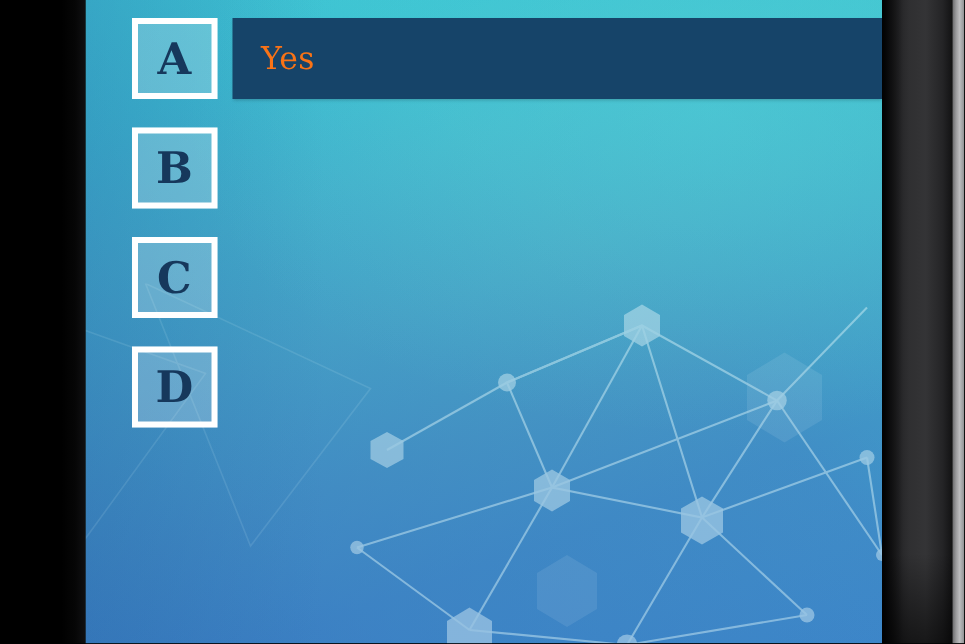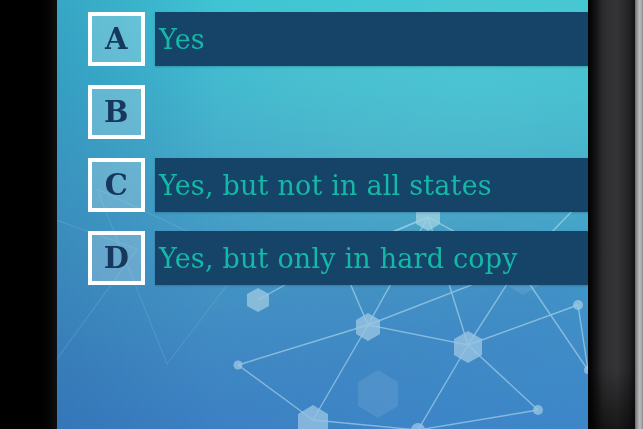--- a/index.html
+++ b/index.html
@@ -151,25 +151,25 @@
     position: relative;
     margin-left: 10px;
     flex: 1 1 auto;
     height: 54px;
     background: #164469;
     display: flex;
     align-items: center;
     box-shadow: 0 1px 2px rgba(0,0,0,0.18);
   }
   .answer-bar .bar-text {
-    padding-left: 4px;
+    padding-left: 19px;
     font-family: "DejaVu Serif", "Liberation Serif", serif;
-    font-size: 27px;
+    font-size: 21px;
     line-height: 1;
-    color: #14b8a6;
+    color: #f97316;
     letter-spacing: 0.2px;
     white-space: nowrap;
   }
 </style>
 </head>
 <body>
 
 <div id="device">
 
   <div id="screen">
@@ -236,31 +236,25 @@
       <div class="option-row">
         <div class="letter-box">
           <span>B</span>
         </div>
       </div>
 
       <div class="option-row">
         <div class="letter-box">
           <span>C</span>
         </div>
-        <div class="answer-bar">
-          <div class="bar-text">Yes, but not in all states</div>
-        </div>
       </div>
 
       <div class="option-row">
         <div class="letter-box">
           <span>D</span>
-        </div>
-        <div class="answer-bar">
-          <div class="bar-text">Yes, but only in hard copy</div>
         </div>
       </div>
 
     </div>
   </div>
 
   <div class="bezel-left"></div>
   <div class="bezel-right"></div>
   <div class="bezel-right-inner-shadow"></div>
   <div class="bezel-bottom-fade"></div>

